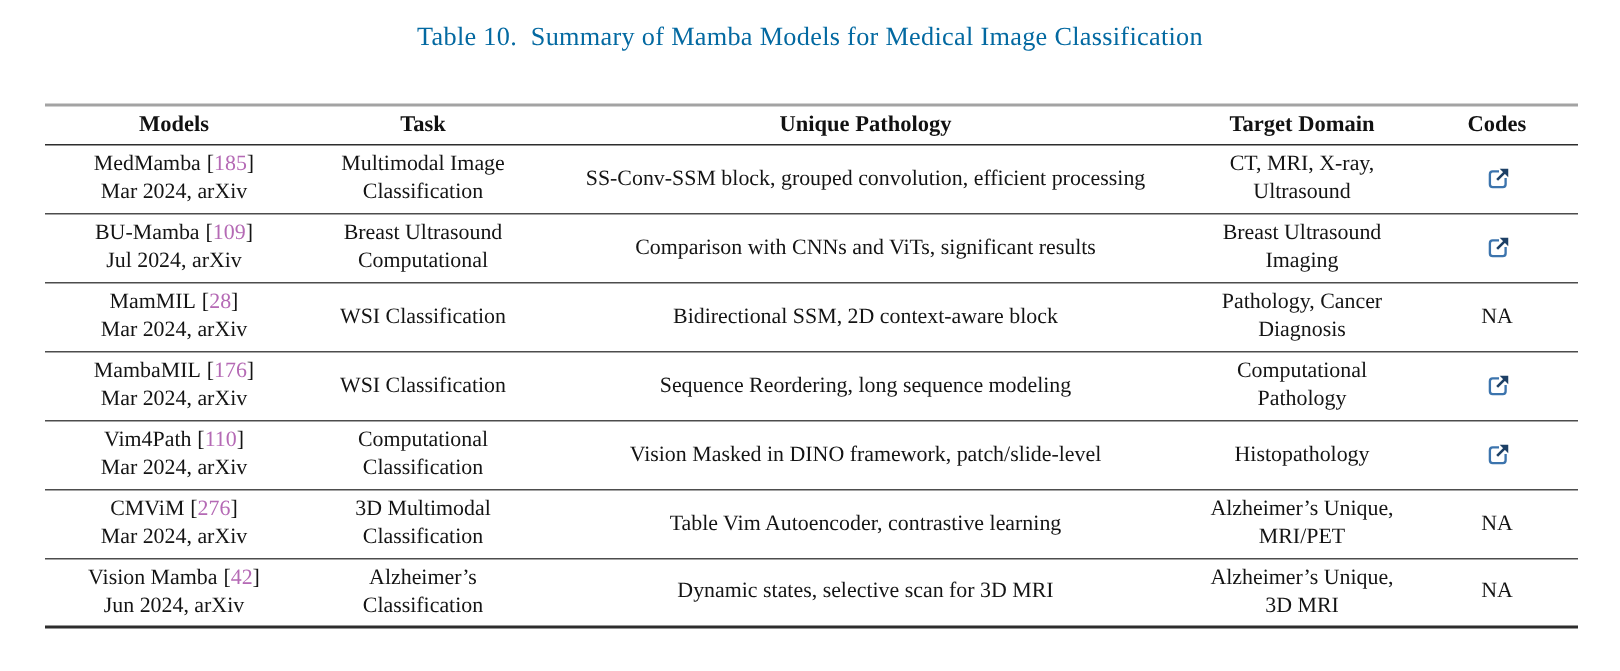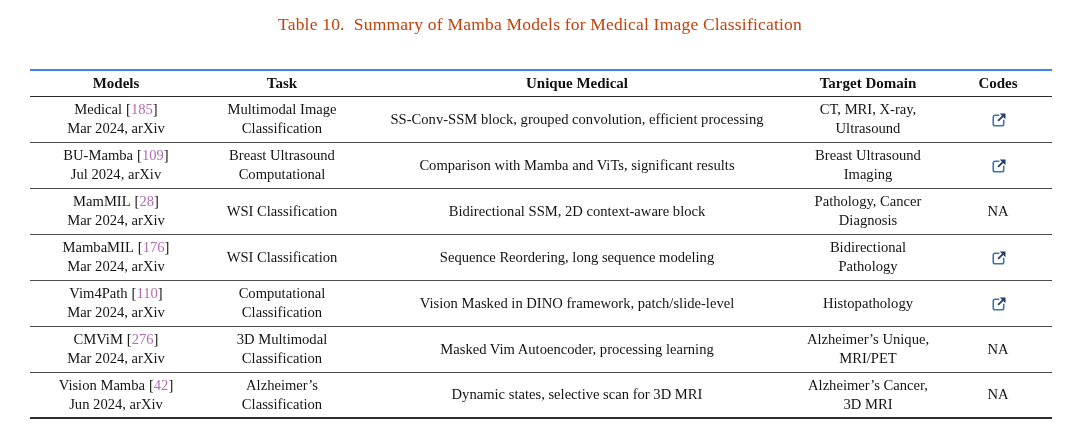--- a/index.html
+++ b/index.html
@@ -8,21 +8,21 @@
     background: #ffffff;
     font-family: "Liberation Serif", serif;
     color: #141414;
     overflow: hidden;
   }
   .caption {
     text-align: center;
     font-size: 17.5px;
     padding-top: 14px;
     letter-spacing: 0.2px;
-    color: #c2410c;
+    color: #0369a1;
   }
   .tablewrap {
     position: absolute;
     left: 30px;
     top: 69px;
     width: 1022px;
   }
   table {
     width: 100%;
     border-collapse: collapse;
@@ -33,21 +33,21 @@
   col.c-features { width: 430px; }
   col.c-domain   { width: 152px; }
   col.c-codes    { width: 108px; }
 
   thead th {
     font-weight: bold;
     font-size: 15px;
     height: 26px;
     text-align: center;
     vertical-align: middle;
-    border-top: 2px solid #3b82f6;
+    border-top: 2px solid #a3a3a3;
     border-bottom: 1.5px solid #2d2d2d;
     padding: 2px 4px;
     color: #111;
   }
   tbody td {
     font-size: 14.6px;
     text-align: center;
     vertical-align: middle;
     height: 46px;
     line-height: 1.3;
@@ -83,29 +83,29 @@
       <col class="c-models">
         <col class="c-task">
         <col class="c-features">
         <col class="c-domain">
         <col class="c-codes">
     </colgroup>
     <thead>
       <tr>
         <th>Models</th>
         <th>Task</th>
-        <th>Unique Medical</th>
+        <th>Unique Pathology</th>
         <th>Target Domain</th>
         <th>Codes</th>
       </tr>
     </thead>
     <tbody>
   <tr>
     <td>
-      <div><span>Medical</span><span class="bracket-open">[</span><span class="cite-num">185</span><span>]</span></div>
+      <div><span>MedMamba</span><span class="bracket-open">[</span><span class="cite-num">185</span><span>]</span></div>
       <div>Mar 2024, arXiv</div>
     </td>
     <td>Multimodal Image Classification</td>
     <td>SS-Conv-SSM block, grouped convolution, efficient processing</td>
     <td>CT, MRI, X-ray, Ultrasound</td>
     <td>
       <span class="linkicon">
         <svg viewBox="0 0 24 24" width="17" height="17" aria-hidden="true">
           <path class="lk-box" stroke-width="2.2" d="M13.2 4.6 H7.2 C5.75 4.6 4.6 5.75 4.6 7.2 V16.8 C4.6 18.25 5.75 19.4 7.2 19.4 H16.8 C18.25 19.4 19.4 18.25 19.4 16.8 V10.8"></path>
           <path class="lk-arrow" stroke-width="2.5" d="M11.4 12.6 L20.6 3.4"></path>
@@ -115,21 +115,21 @@
       
     </td>
   </tr>
 
   <tr>
     <td>
       <div><span>BU-Mamba</span><span class="bracket-open">[</span><span class="cite-num">109</span><span>]</span></div>
       <div>Jul 2024, arXiv</div>
     </td>
     <td>Breast Ultrasound Computational</td>
-    <td>Comparison with Mamba and ViTs, significant results</td>
+    <td>Comparison with CNNs and ViTs, significant results</td>
     <td>Breast Ultrasound Imaging</td>
     <td>
       <span class="linkicon">
         <svg viewBox="0 0 24 24" width="17" height="17" aria-hidden="true">
           <path class="lk-box" stroke-width="2.2" d="M13.2 4.6 H7.2 C5.75 4.6 4.6 5.75 4.6 7.2 V16.8 C4.6 18.25 5.75 19.4 7.2 19.4 H16.8 C18.25 19.4 19.4 18.25 19.4 16.8 V10.8"></path>
           <path class="lk-arrow" stroke-width="2.5" d="M11.4 12.6 L20.6 3.4"></path>
           <polygon class="lk-head" points="13.8,2.1 21.9,2.1 21.9,10.2"></polygon>
         </svg>
       </span>
       
@@ -150,21 +150,21 @@
     </td>
   </tr>
 
   <tr>
     <td>
       <div><span>MambaMIL</span><span class="bracket-open">[</span><span class="cite-num">176</span><span>]</span></div>
       <div>Mar 2024, arXiv</div>
     </td>
     <td>WSI Classification</td>
     <td>Sequence Reordering, long sequence modeling</td>
-    <td>Bidirectional Pathology</td>
+    <td>Computational Pathology</td>
     <td>
       <span class="linkicon">
         <svg viewBox="0 0 24 24" width="17" height="17" aria-hidden="true">
           <path class="lk-box" stroke-width="2.2" d="M13.2 4.6 H7.2 C5.75 4.6 4.6 5.75 4.6 7.2 V16.8 C4.6 18.25 5.75 19.4 7.2 19.4 H16.8 C18.25 19.4 19.4 18.25 19.4 16.8 V10.8"></path>
           <path class="lk-arrow" stroke-width="2.5" d="M11.4 12.6 L20.6 3.4"></path>
           <polygon class="lk-head" points="13.8,2.1 21.9,2.1 21.9,10.2"></polygon>
         </svg>
       </span>
       
     </td>
@@ -189,36 +189,36 @@
       
     </td>
   </tr>
 
   <tr>
     <td>
       <div><span>CMViM</span><span class="bracket-open">[</span><span class="cite-num">276</span><span>]</span></div>
       <div>Mar 2024, arXiv</div>
     </td>
     <td>3D Multimodal Classification</td>
-    <td>Masked Vim Autoencoder, processing learning</td>
+    <td>Table Vim Autoencoder, contrastive learning</td>
     <td>Alzheimer’s Unique, MRI/PET</td>
     <td>
       
       <span>NA</span>
     </td>
   </tr>
 
   <tr>
     <td>
       <div><span>Vision Mamba</span><span class="bracket-open">[</span><span class="cite-num">42</span><span>]</span></div>
       <div>Jun 2024, arXiv</div>
     </td>
     <td>Alzheimer’s Classification</td>
     <td>Dynamic states, selective scan for 3D MRI</td>
-    <td>Alzheimer’s Cancer, 3D MRI</td>
+    <td>Alzheimer’s Unique, 3D MRI</td>
     <td>
       
       <span>NA</span>
     </td>
   </tr>
 </tbody>
   </table>
 </div>
 
 </body></html>

